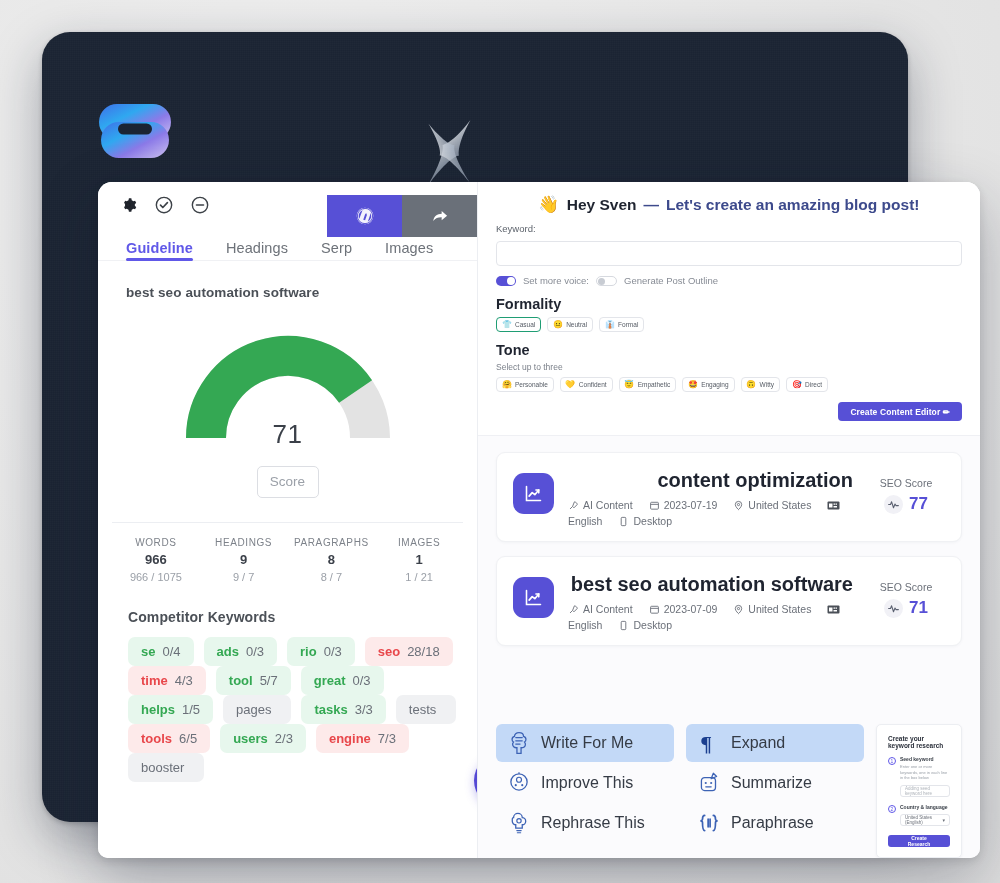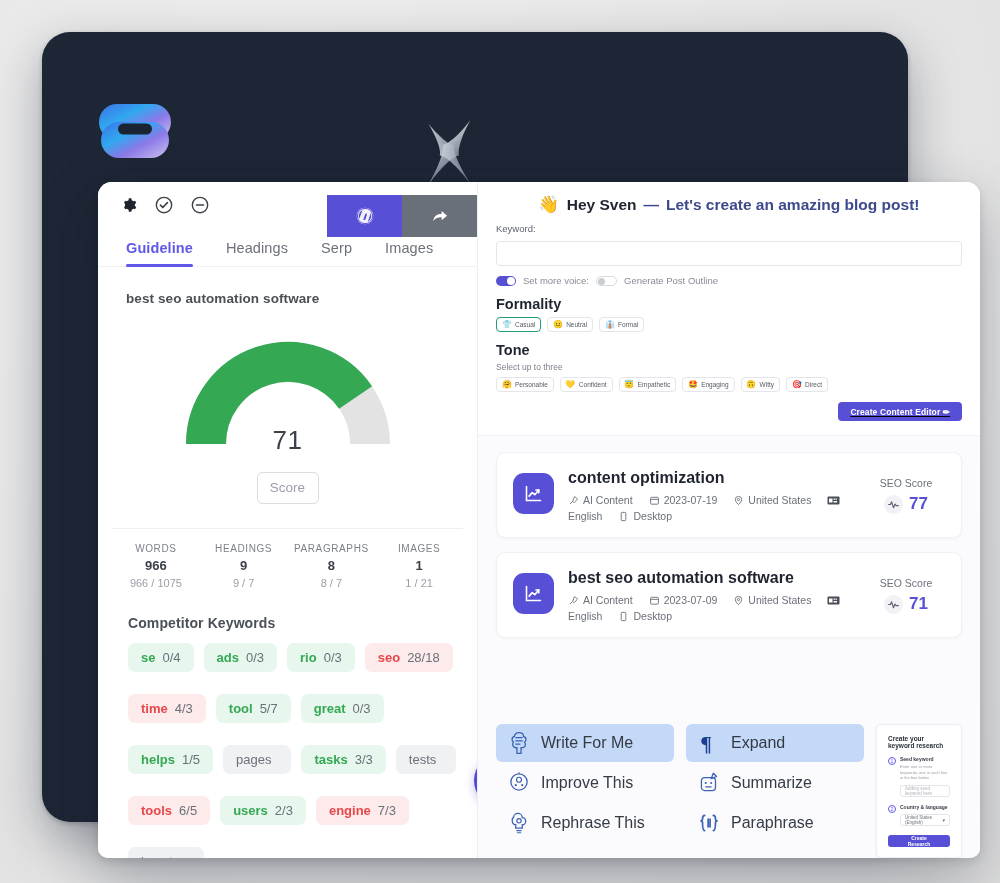--- a/index.html
+++ b/index.html
@@ -84,21 +84,21 @@
   .tabs {
     display: flex;
     gap: 33px;
     padding: 12px 0 0 28px;
     border-bottom: 1px solid #f0f1f4;
     position: relative;
   }
   .tab {
     font-size: 14.5px;
     color: #6d7279;
-    padding-bottom: 10px;
+    padding-bottom: 4px;
     font-weight: 400;
     letter-spacing: .1px;
     cursor: pointer;
     position: relative;
   }
   .tab.active { color: #6058e8; font-weight: 700; }
   .tab.active::after {
     content: "";
     position: absolute; left: 0; right: 0; bottom: -1px;
     height: 3px; background: #6058e8; border-radius: 2px;
@@ -157,21 +157,21 @@
   }
   .stat-sub { font-size: 11px; color: #9ba0a8; margin-top: 4px; }
 
   .ck-title {
     font-size: 14px; font-weight: 700; color: #4b5057;
     padding: 26px 0 0 30px; letter-spacing: .1px;
   }
   .chips {
     padding: 12px 0 0 30px;
     display: flex; flex-wrap: wrap;
-    gap: 22px 10px;
+    gap: 0 10px;
     width: 360px;
     align-items: flex-end;
   }
   .chip {
     height: 29px;
     border-radius: 7px;
     padding: 0 13px;
     display: inline-flex; align-items: center; gap: 7px;
     font-size: 13px;
     cursor: pointer;
@@ -262,21 +262,21 @@
     background: #fff;
     display: inline-flex; align-items: center; gap: 3px;
     padding: 0 5px;
     font-size: 6.5px;
     color: #555b64;
     cursor: pointer;
     white-space: nowrap;
   }
   .pill.sel { border: 1.5px solid #1f9d74; }
   .pill .e { font-size: 8px; line-height: 1; }
-  .cce-row { display: flex; justify-content: flex-end; margin-top: 10px; text-decoration: underline; }
+  .cce-row { display: flex; justify-content: flex-end; margin-top: 10px; }
   .cce-btn {
     background: #5750d6; color: #fff;
     font-size: 8.5px; font-weight: 700;
     border: none; border-radius: 4px;
     height: 19px; padding: 0 12px;
     cursor: pointer;
     font-family: "Liberation Sans", sans-serif;
     letter-spacing: .1px;
   }
 
@@ -292,21 +292,21 @@
     margin-bottom: 14px;
     min-height: 86px;
   }
   .card-ic {
     width: 41px; height: 41px; border-radius: 11px;
     background: #5750d6; flex: none;
     display: flex; align-items: center; justify-content: center;
     margin-top: 6px;
   }
   .card-body { flex: 1; padding-top: 2px; }
-  .card-title { font-size: 16px; font-weight: 700; color: #1f2430; }
+  .card-title { font-size: 20px; font-weight: 700; color: #1f2430; text-align: right; }
   .meta {
     margin-top: 7px;
     font-size: 10.5px; color: #6b7079;
     display: flex; flex-wrap: wrap; align-items: center;
     gap: 4px 16px;
     max-width: 300px;
   }
   .meta span { display: inline-flex; align-items: center; gap: 4px; }
   .card-score { text-align: center; padding-top: 10px; flex: none; width: 78px; }
   .score-lbl { font-size: 10.5px; color: #6b7079; }

